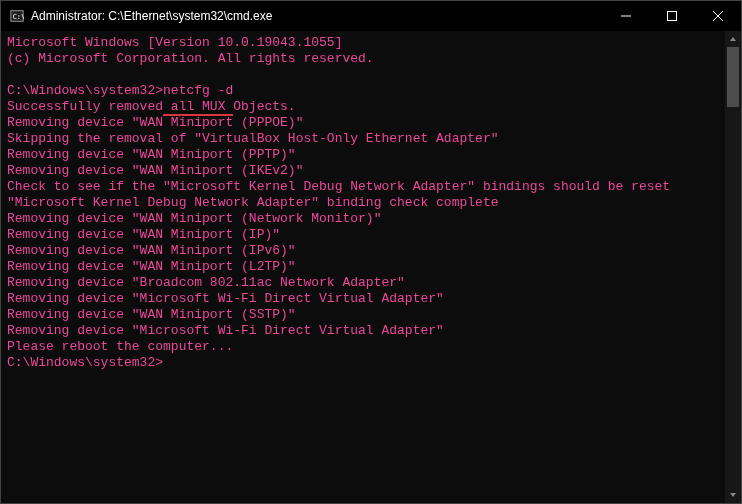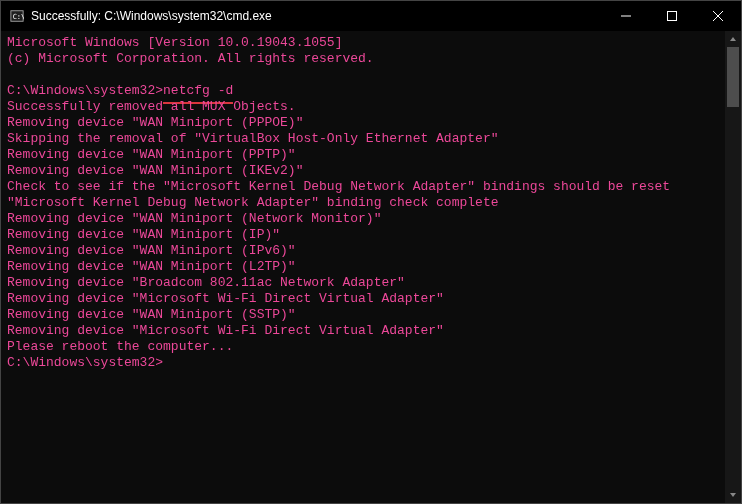--- a/index.html
+++ b/index.html
@@ -81,34 +81,34 @@
       position: absolute;
       top: 0;
       left: 2px;
       right: 2px;
       height: 60px;
       background: #4d4d4d;
       cursor: pointer;
     }
     .underline-red {
       border-bottom: 2px solid #d9363e;
-      padding-bottom: 4px;
+      padding-bottom: 16px;
     }
   </style>
 </head>
 <body>
 
 <div class="titlebar">
   <span class="titlebar-icon">
     <svg viewBox="0 0 16 16">
         <rect x="1" y="2" width="14" height="12" fill="#1f1f1f" stroke="#aaa" stroke-width="1"></rect>
         <text x="3" y="11" font-size="8" fill="#fff" font-family="monospace">C:\</text>
       </svg>
   </span>
-  <span class="titlebar-title">Successfully: C:\Windows\system32\cmd.exe</span>
+  <span class="titlebar-title">Administrator: C:\Ethernet\system32\cmd.exe</span>
   <div class="window-controls">
     <div class="window-btn">
       <svg viewBox="0 0 10 10">
           <line x1="0" y1="5" x2="10" y2="5" stroke="#fff" stroke-width="1"></line>
         </svg>
     </div>
     <div class="window-btn">
       <svg viewBox="0 0 10 10">
           <rect x="0.5" y="0.5" width="9" height="9" fill="none" stroke="#fff" stroke-width="1"></rect>
         </svg>

